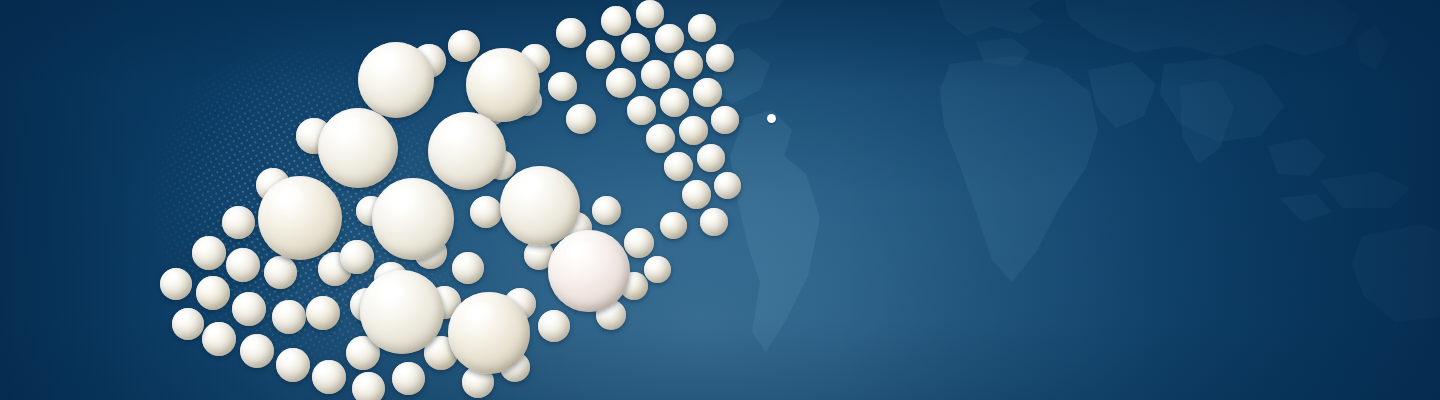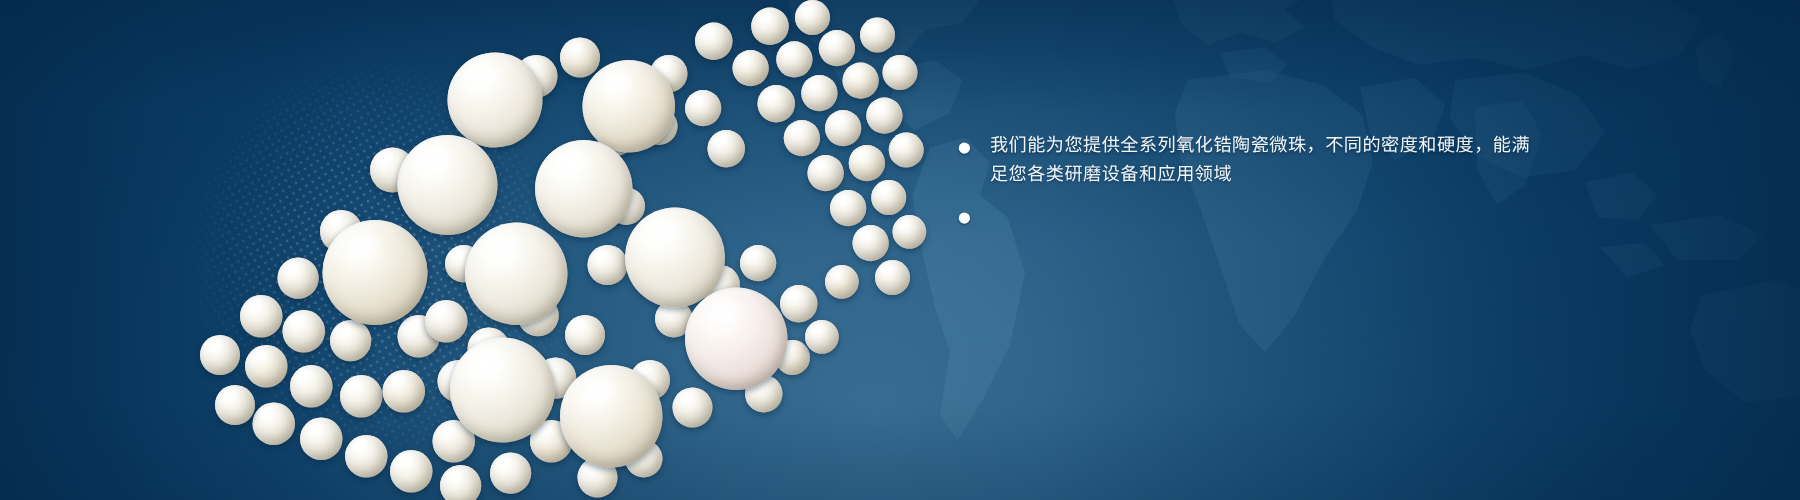--- a/index.html
+++ b/index.html
@@ -333,21 +333,17 @@
     <div class="bead tint-pink" style="left:548px;top:230px;width:82px;height:82px;"></div>
     <div class="bead" style="left:360px;top:270px;width:84px;height:84px;"></div>
     <div class="bead tint-warm" style="left:448px;top:292px;width:82px;height:82px;"></div>
   </div>
 
   <div class="copy">
 
     <ul class="bullets">
       <li class="bullet">
         <span class="bullet-dot"></span>
-        <span>我们能为您提供全系列氧化锆陶瓷微珠，不同的密度和硬度，能满足您各类研磨设备和应用领域</span>
-      </li>
-      <li class="bullet">
-        <span class="bullet-dot"></span>
       </li>
     </ul>
   </div>
 
 </div>
 
 </body></html>

